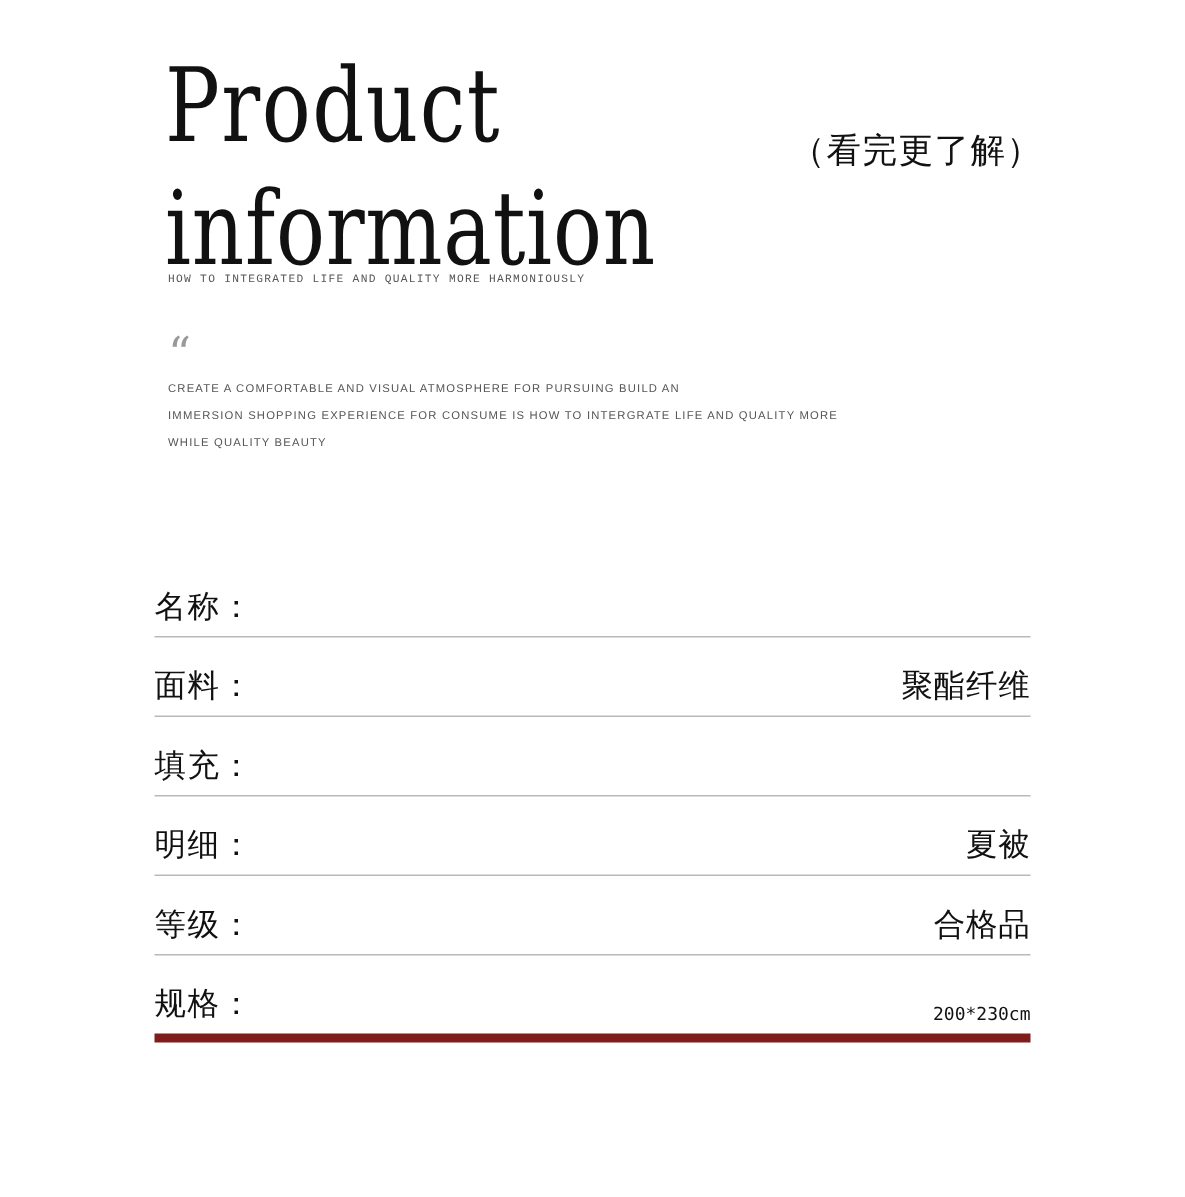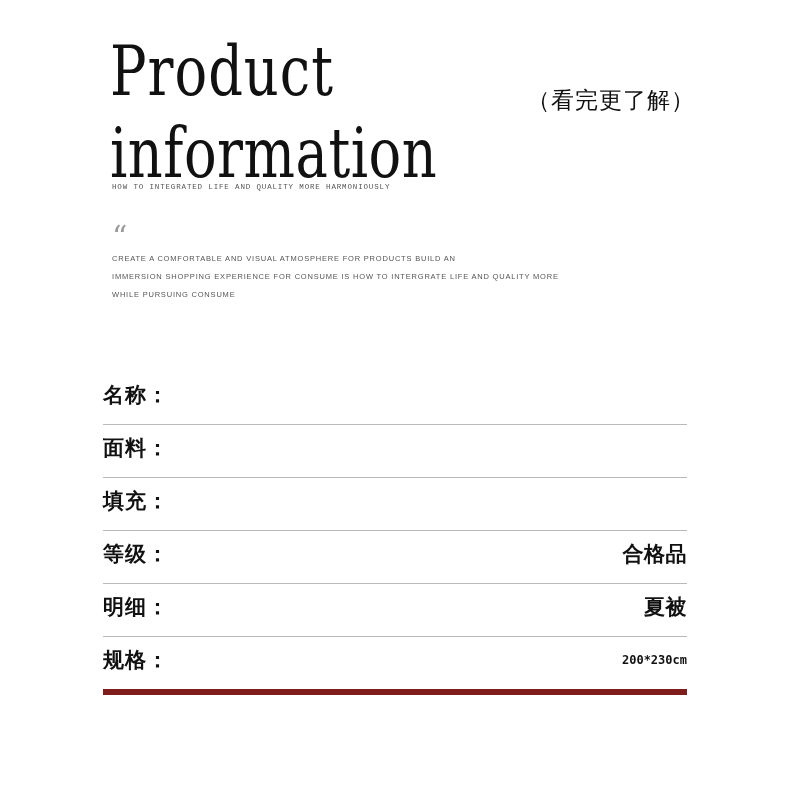--- a/index.html
+++ b/index.html
@@ -112,23 +112,22 @@
     left: 103px;
     top: 372px;
     width: 584px;
   }
 
   .spec-row {
     position: relative;
     height: 52px;
     border-bottom: 1px solid #b9b9b9;
     display: flex;
-    align-items: center;
+    align-items: flex-end;
     justify-content: space-between;
-    font-weight: bold;
   }
 
   .spec-row:last-child {
     border-bottom: 6px solid #7f1d1d;
   }
 
   .spec-label {
     font-family: "Liberation Sans", sans-serif;
     font-size: 21px;
     letter-spacing: 1px;
@@ -161,49 +160,50 @@
     <div class="title-line2">information</div>
   </div>
 
   <div class="header-badge">（看完更了解）</div>
 
   <div class="subtitle-en">HOW TO INTEGRATED LIFE AND QUALITY MORE HARMONIOUSLY</div>
 
   <div class="quote-mark">“</div>
 
   <div class="quote-lines">
-    <div>CREATE A COMFORTABLE AND VISUAL ATMOSPHERE FOR PRODUCTS BUILD AN</div>
+    <div>CREATE A COMFORTABLE AND VISUAL ATMOSPHERE FOR PURSUING BUILD AN</div>
     <div>IMMERSION SHOPPING EXPERIENCE FOR CONSUME IS HOW TO INTERGRATE LIFE AND QUALITY MORE</div>
-    <div>WHILE PURSUING CONSUME</div>
+    <div>WHILE QUALITY BEAUTY</div>
   </div>
 
   <div class="spec-table">
 
     <div class="spec-row">
       <span class="spec-label">名称：</span>
     </div>
 
     <div class="spec-row">
       <span class="spec-label">面料：</span>
+      <span class="spec-value">聚酯纤维</span>
     </div>
 
     <div class="spec-row">
       <span class="spec-label">填充：</span>
+    </div>
+
+    <div class="spec-row">
+      <span class="spec-label">明细：</span>
+      <span class="spec-value">夏被</span>
     </div>
 
     <div class="spec-row">
       <span class="spec-label">等级：</span>
       <span class="spec-value">合格品</span>
     </div>
 
     <div class="spec-row">
-      <span class="spec-label">明细：</span>
-      <span class="spec-value">夏被</span>
-    </div>
-
-    <div class="spec-row">
       <span class="spec-label">规格：</span>
       <span class="spec-value mono">200*230cm</span>
     </div>
 
   </div>
 
 </div>
 
 </body></html>

